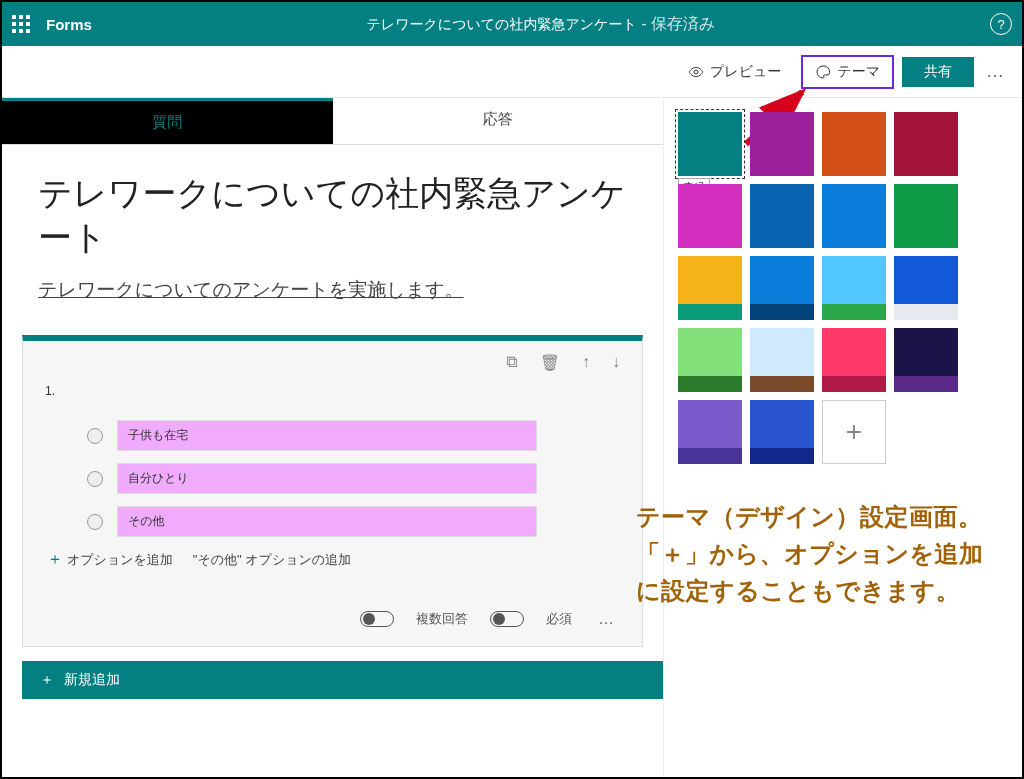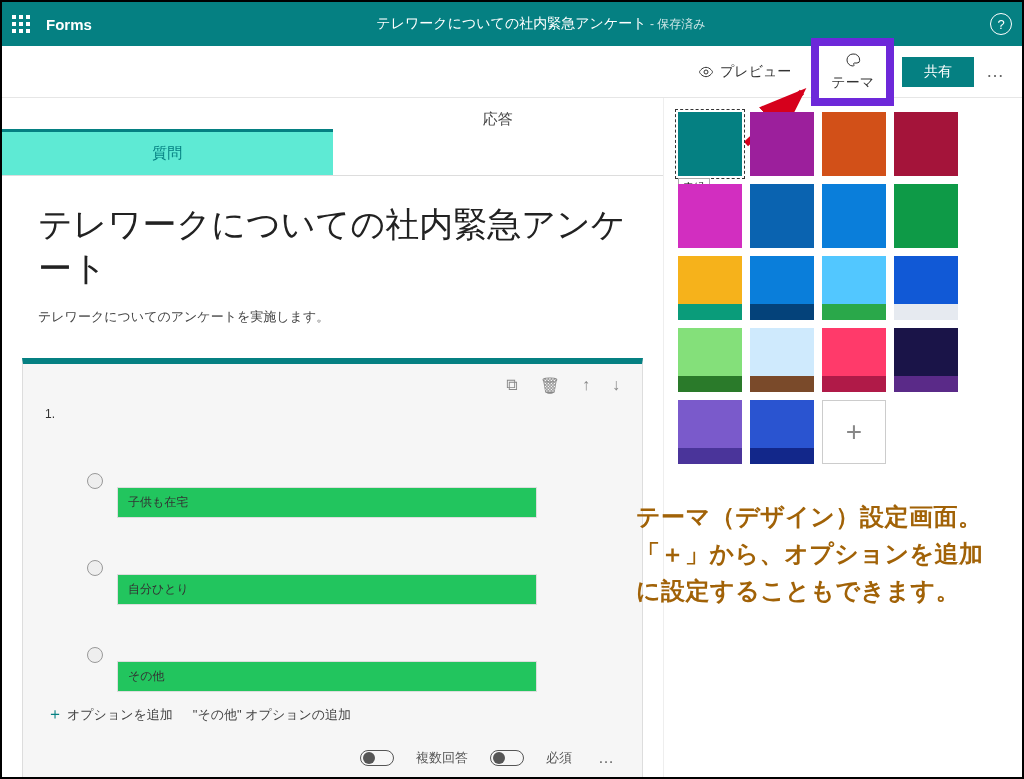--- a/index.html
+++ b/index.html
@@ -3,56 +3,56 @@
 <meta charset="utf-8">
 <style>
   * { box-sizing: border-box; margin: 0; padding: 0; }
   body { font-family: "Segoe UI", "Yu Gothic UI", Meiryo, sans-serif; width:1024px; height:779px; overflow:hidden; background:#fff; border:2px solid #000;}
   
   .appbar { background:#058082; color:#fff; height:44px; display:flex; align-items:center; padding:0 10px; }
   .waffle { width:18px; height:18px; display:grid; grid-template-columns:repeat(3,4px); grid-template-rows:repeat(3,4px); gap:3px; margin-right:16px; cursor:pointer;}
   .waffle span{background:#fff;}
   .appname{font-weight:600; font-size:15px;}
   .apptitle{flex:1; text-align:center; font-size:14px;}
-  .apptitle .saved{opacity:.8; font-size:12px;margin-top:28px;}
+  .apptitle .saved{opacity:.8; font-size:16px;margin-top:28px;}
   .help{width:22px;height:22px;border:1px solid #fff;border-radius:50%;display:flex;align-items:center;justify-content:center;font-size:13px;cursor:pointer;}
   
   .actionrow{height:52px;border-bottom:1px solid #e6e6e6;display:flex;align-items:center;justify-content:flex-end;padding:0 12px;gap:8px;}
   .actbtn{display:flex;align-items:center;gap:6px;padding:6px 12px;font-size:14px;color:#333;cursor:pointer;background:#fff;}
-  .actbtn.theme{border:8px solid #6d28d9;flex-direction:column;}
+  .actbtn.theme{border:2px solid #6d28d9;}
   .actbtn .ico{width:16px;height:16px;stroke:#333;fill:none;}
   .sharebtn{background:#058082;color:#fff;padding:6px 22px;font-size:14px;cursor:pointer;}
   .more3{color:#666;font-size:18px;letter-spacing:2px;cursor:pointer;padding:0 4px;}
   
   .main{display:flex;height:calc(100% - 44px - 44px);}
   .editor{width:662px;display:flex;flex-direction:column;overflow:hidden;border-right:1px solid #eee;}
   .themepanel{flex:1;padding:14px;position:relative;}
   
   .tabs{display:flex;border-bottom:1px solid #ddd;}
   .tab{flex:1;text-align:center;padding:12px 0;font-size:15px;color:#444;cursor:pointer;}
-  .tab.active{color:#058082;border-top:3px solid #058082;background:#5eead4;margin-top:31px;}
+  .tab.active{color:#058082;border-top:3px solid #058082;background:#000000;}
   
   .formhdr{padding:26px 36px 14px;}
   .formtitle{font-size:34px;font-weight:400;color:#222;line-height:1.3;}
-  .formdesc{margin-top:18px;font-size:13px;color:#444;}
+  .formdesc{margin-top:18px;font-size:19px;color:#444;text-decoration:underline;}
   
   .qcard{margin:18px 20px 0;border:1px solid #ddd;border-top:6px solid #058082;background:#f6f6f6;padding:12px 22px 18px;}
   .qtb{display:flex;justify-content:flex-end;gap:22px;color:#888;font-size:16px;margin-bottom:8px;}
   .qtb span{cursor:pointer;}
   .qrow{display:flex;align-items:flex-start;gap:12px;}
   .qnum{font-size:12px;color:#333;padding-top:4px;}
   .qtitle{background:#058082;color:#fff;padding:4px 8px;font-size:13px;}
   .opts{margin:22px 0 6px 42px;}
   .opt{display:flex;align-items:center;gap:14px;margin-bottom:12px;}
   .radio{width:16px;height:16px;border:1px solid #999;border-radius:50%;background:#eee;}
-  .optbox{flex:1;max-width:420px;background:#22c55e;border:1px solid #ddd;padding:6px 10px;font-size:12px;color:#333;margin-top:44px;}
+  .optbox{flex:1;max-width:420px;background:#f0abfc;border:1px solid #ddd;padding:6px 10px;font-size:12px;color:#333;}
   .addrow{display:flex;gap:20px;align-items:center;margin:10px 0 0 2px;color:#444;font-size:13px;}
   .addrow .plus{color:#058082;font-size:16px;margin-right:4px;}
   .addlink{cursor:pointer;}
-  .qfoot{display:flex;justify-content:flex-end;align-items:center;gap:22px;margin-top:24px;color:#555;font-size:13px;}
+  .qfoot{display:flex;justify-content:flex-end;align-items:center;gap:22px;margin-top:40px;color:#555;font-size:13px;}
   .toggle{width:34px;height:16px;border:1.5px solid #555;border-radius:10px;position:relative;cursor:pointer;}
   .toggle::after{content:"";position:absolute;left:2px;top:1px;width:12px;height:12px;background:#555;border-radius:50%;}
   .qfoot .more3{font-size:16px;}
   .addq{margin:14px 0 0 20px;display:inline-flex;align-items:center;gap:10px;background:#058082;color:#fff;padding:10px 18px;font-size:14px;cursor:pointer;}
   
   .tgrid{display:grid;grid-template-columns:repeat(4,64px);grid-auto-rows:64px;gap:8px;}
   .sw{width:64px;height:64px;cursor:pointer;position:relative;}
   .sw.selected{outline:1px dashed #333;outline-offset:2px;}
   .sw .tip{position:absolute;left:0;top:66px;background:#fff;border:1px solid #aaa;padding:1px 4px;font-size:11px;white-space:nowrap;}
   .plusw{border:1px solid #ccc;display:flex;align-items:center;justify-content:center;font-size:28px;color:#888;}

